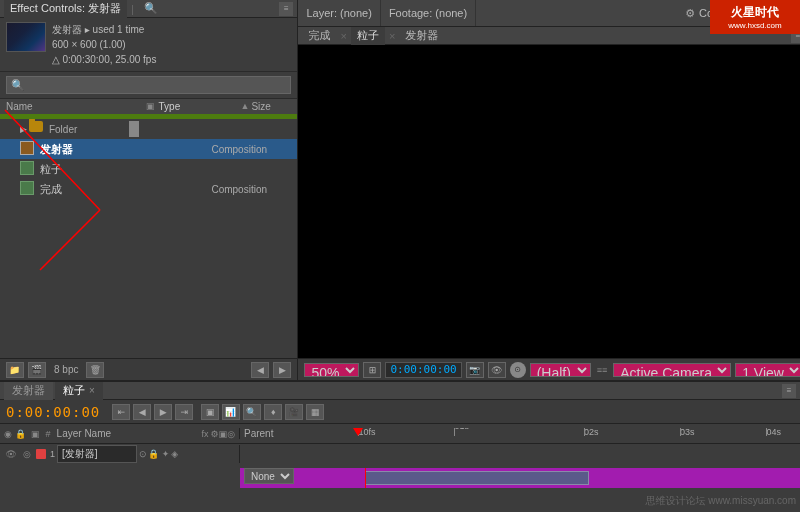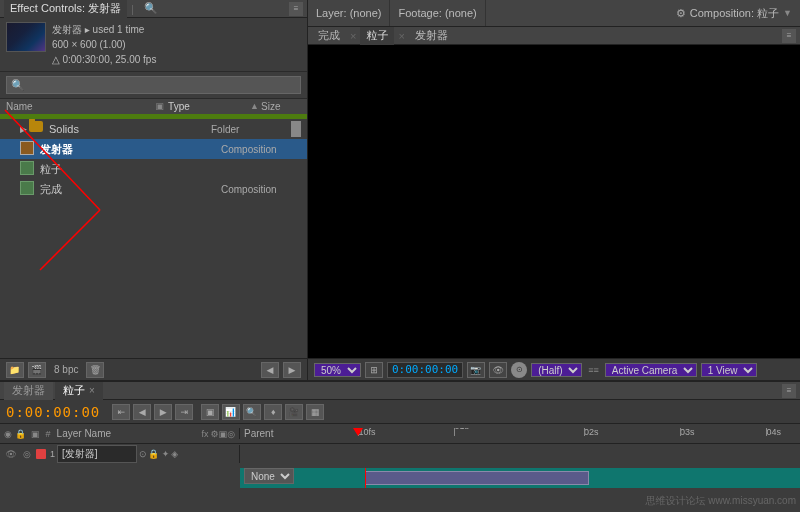--- a/index.html
+++ b/index.html
@@ -276,24 +276,24 @@
       border-top: 1px solid #222;
       display: flex;
       align-items: center;
       padding: 0 6px;
       gap: 4px;
       font-size: 10px;
       color: #aaa;
     }
 
     .viewer-select {
-      background: #4c1d95;
+      background: #be185d;
       border: 1px solid #666;
       color: #ccc;
-      font-size: 10px;
+      font-size: 14px;
       height: 14px;
       padding: 0 2px;
     }
 
     .viewer-timecode {
       background: #2a2a2a;
       border: 1px solid #555;
       color: #0af;
       font-size: 11px;
       padding: 0 4px;
@@ -449,21 +449,21 @@
       color: #ccc;
       font-size: 10px;
       padding: 1px 4px;
       min-width: 80px;
     }
 
     .tl-layer-right {
       flex: 1;
       position: relative;
       height: 100%;
-      background: #0f766e;
+      background: #a21caf;
       margin-top: 48px;
     }
 
     
     .layer-bar {
       position: absolute;
       top: 3px;
       height: 14px;
       background: #5a5a8a;
       border: 1px solid #8a8aaa;
@@ -555,21 +555,20 @@
     </div>
 
     <div class="project-tree">
 
       <div class="tree-item">
         <div class="tree-item-indent"></div>
         <span style="font-size:9px; color:#aaa; margin-right:2px;">▶</span>
         <div class="tree-item-icon">
           <div class="icon-folder"></div>
         </div>
-        <span class="tree-item-name">Solids</span>
         <span class="tree-item-type">Folder</span>
         <div style="width:10px; background:#888; height:100%;"></div>
       </div>
 
       <div class="tree-item selected">
         <div class="tree-item-indent"></div>
         <div class="tree-item-icon">
           <div class="icon-comp-orange"></div>
         </div>
         <span class="tree-item-name bold">发射器</span>
@@ -613,20 +612,24 @@
       </div>
       <div class="right-header-section">
         <span>Footage: (none)</span>
       </div>
       <div class="right-header-section" style="border-right:none; margin-left:auto;">
         <span style="color:#aaa; margin-right:4px;">⚙</span>
         <span>Composition: 粒子</span>
         <span style="color:#888; margin-left:4px; font-size:9px;">▼</span>
       </div>
 
+      <div style="position:absolute; top:0; right:0; width:90px; height:34px; background:#cc2200; display:flex; flex-direction:column; align-items:center; justify-content:center; font-size:10px; font-weight:bold; color:#fff; font-family:Arial;">
+        <span style="font-size:12px; font-weight:bold;">火星时代</span>
+        <span style="font-size:8px; font-weight:normal;">www.hxsd.com</span>
+      </div>
     </div>
 
     <div class="comp-tabs">
       <span class="tab-label">完成</span>
       <span class="tab-separator">×</span>
       <span class="tab-label active">粒子</span>
       <span class="tab-separator">×</span>
       <span class="tab-label">发射器</span>
       <div class="panel-menu-btn">≡</div>
     </div>

